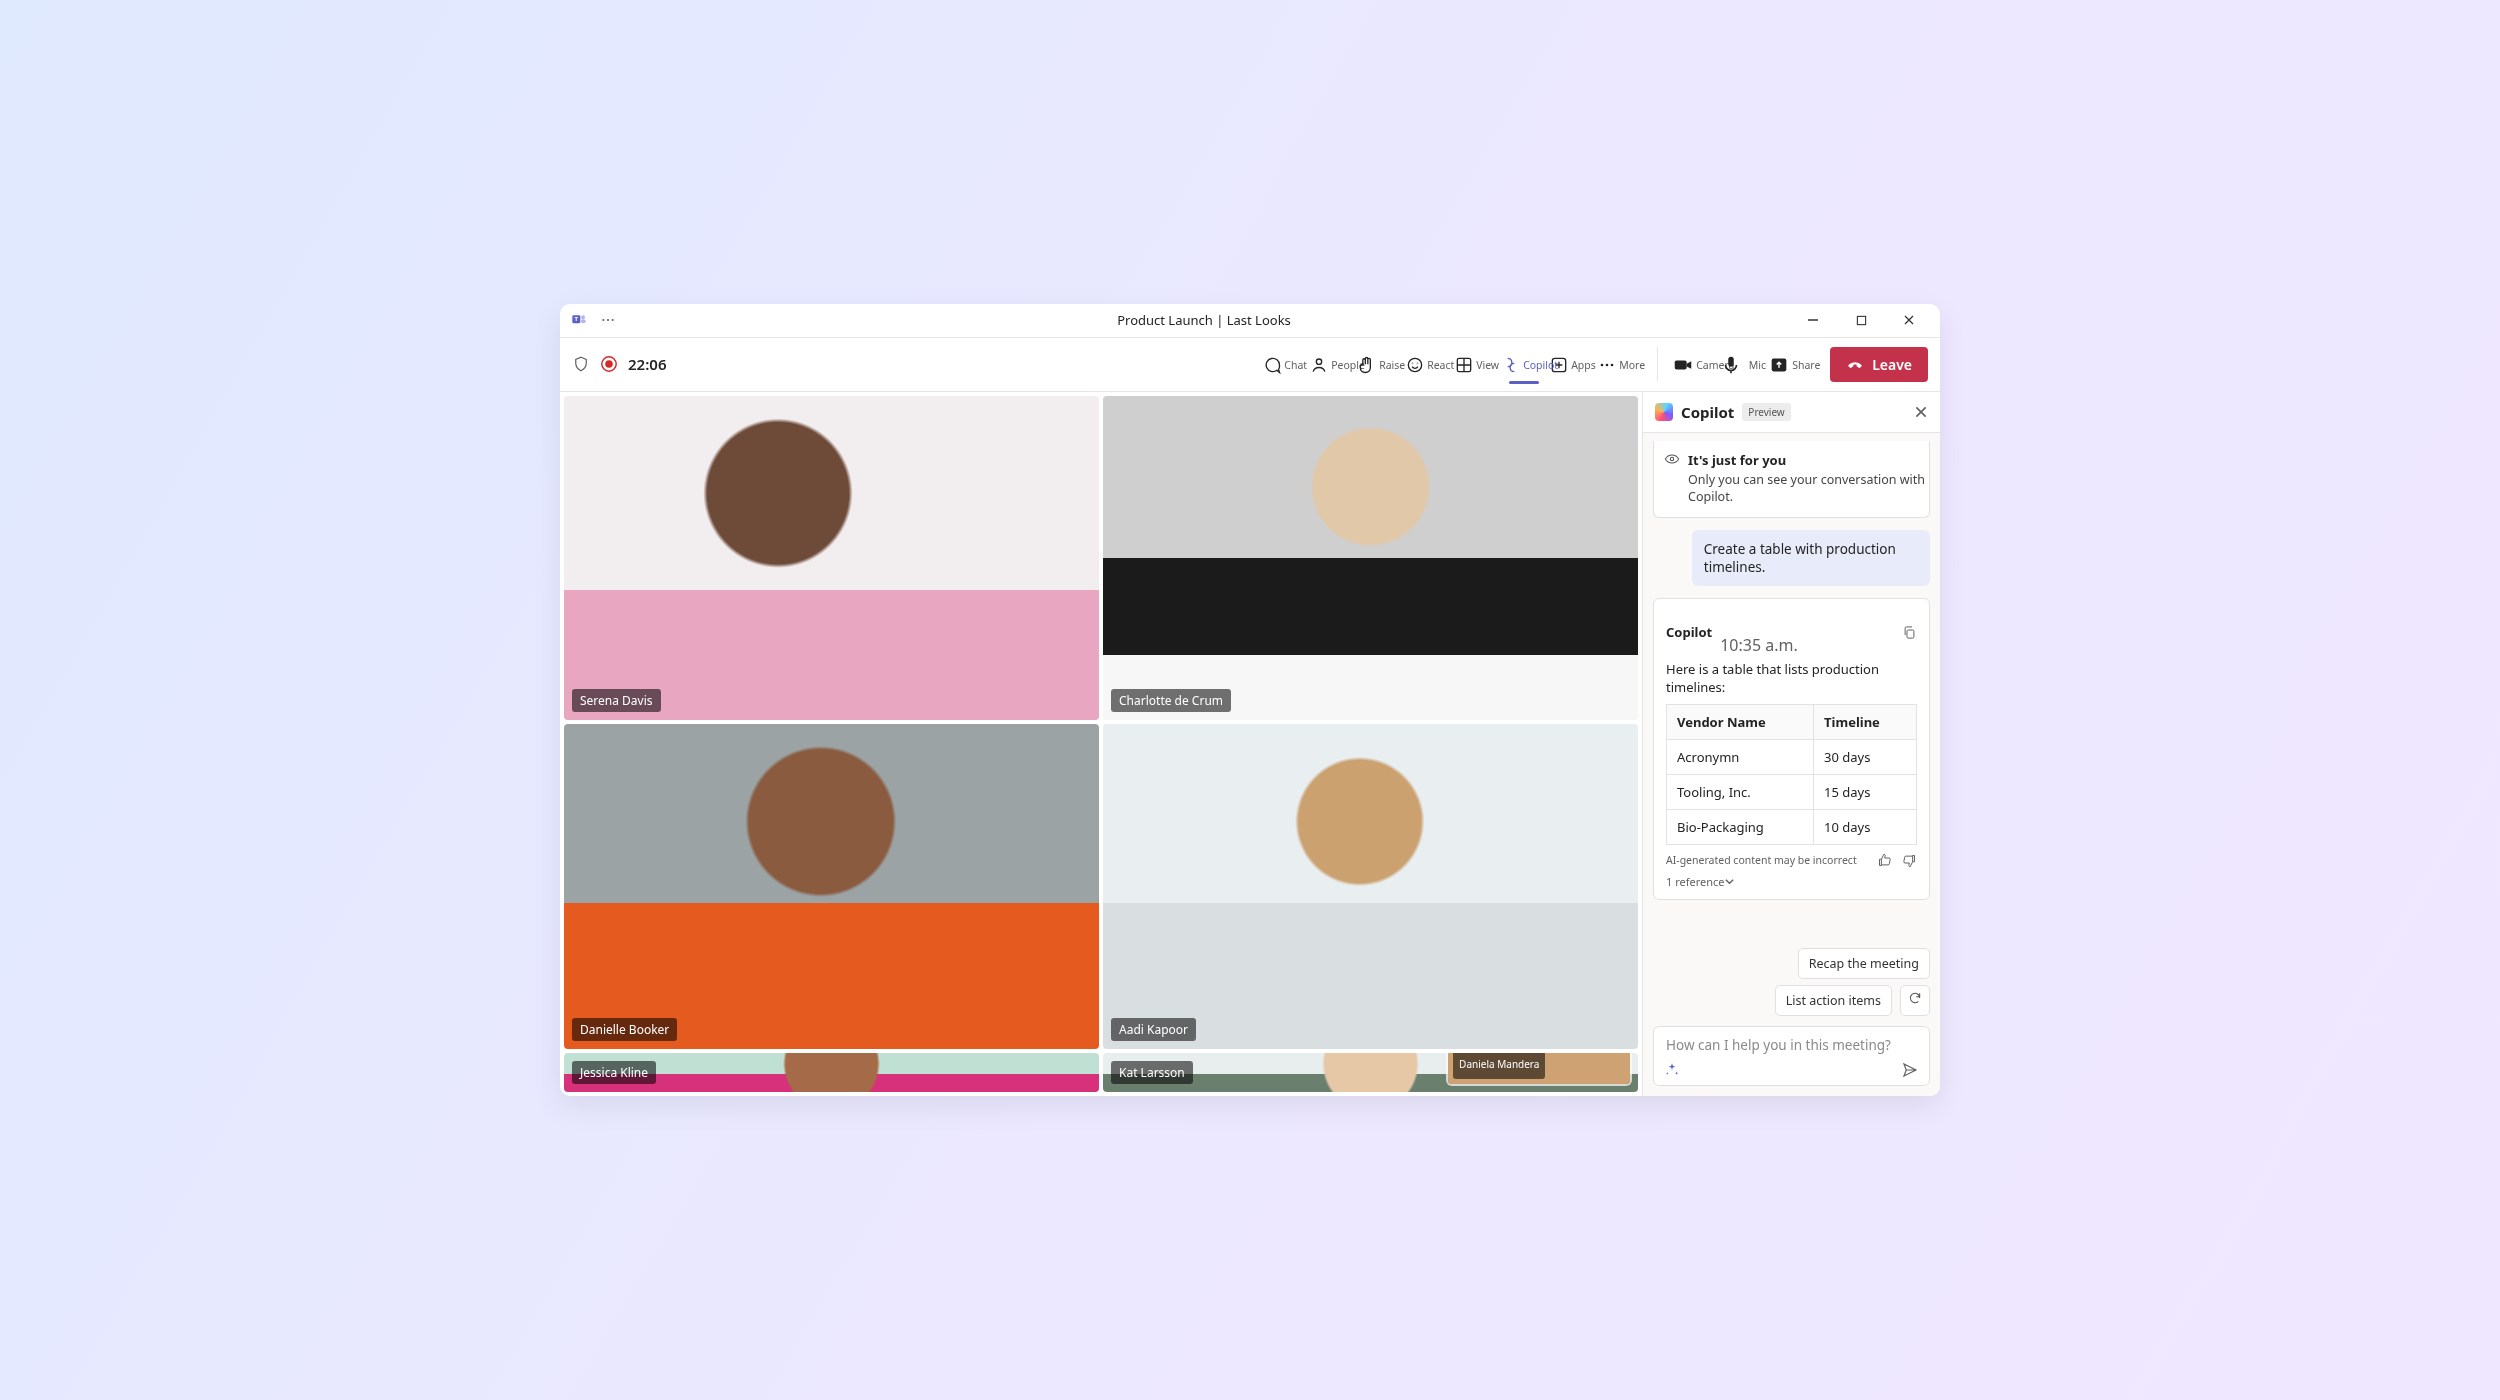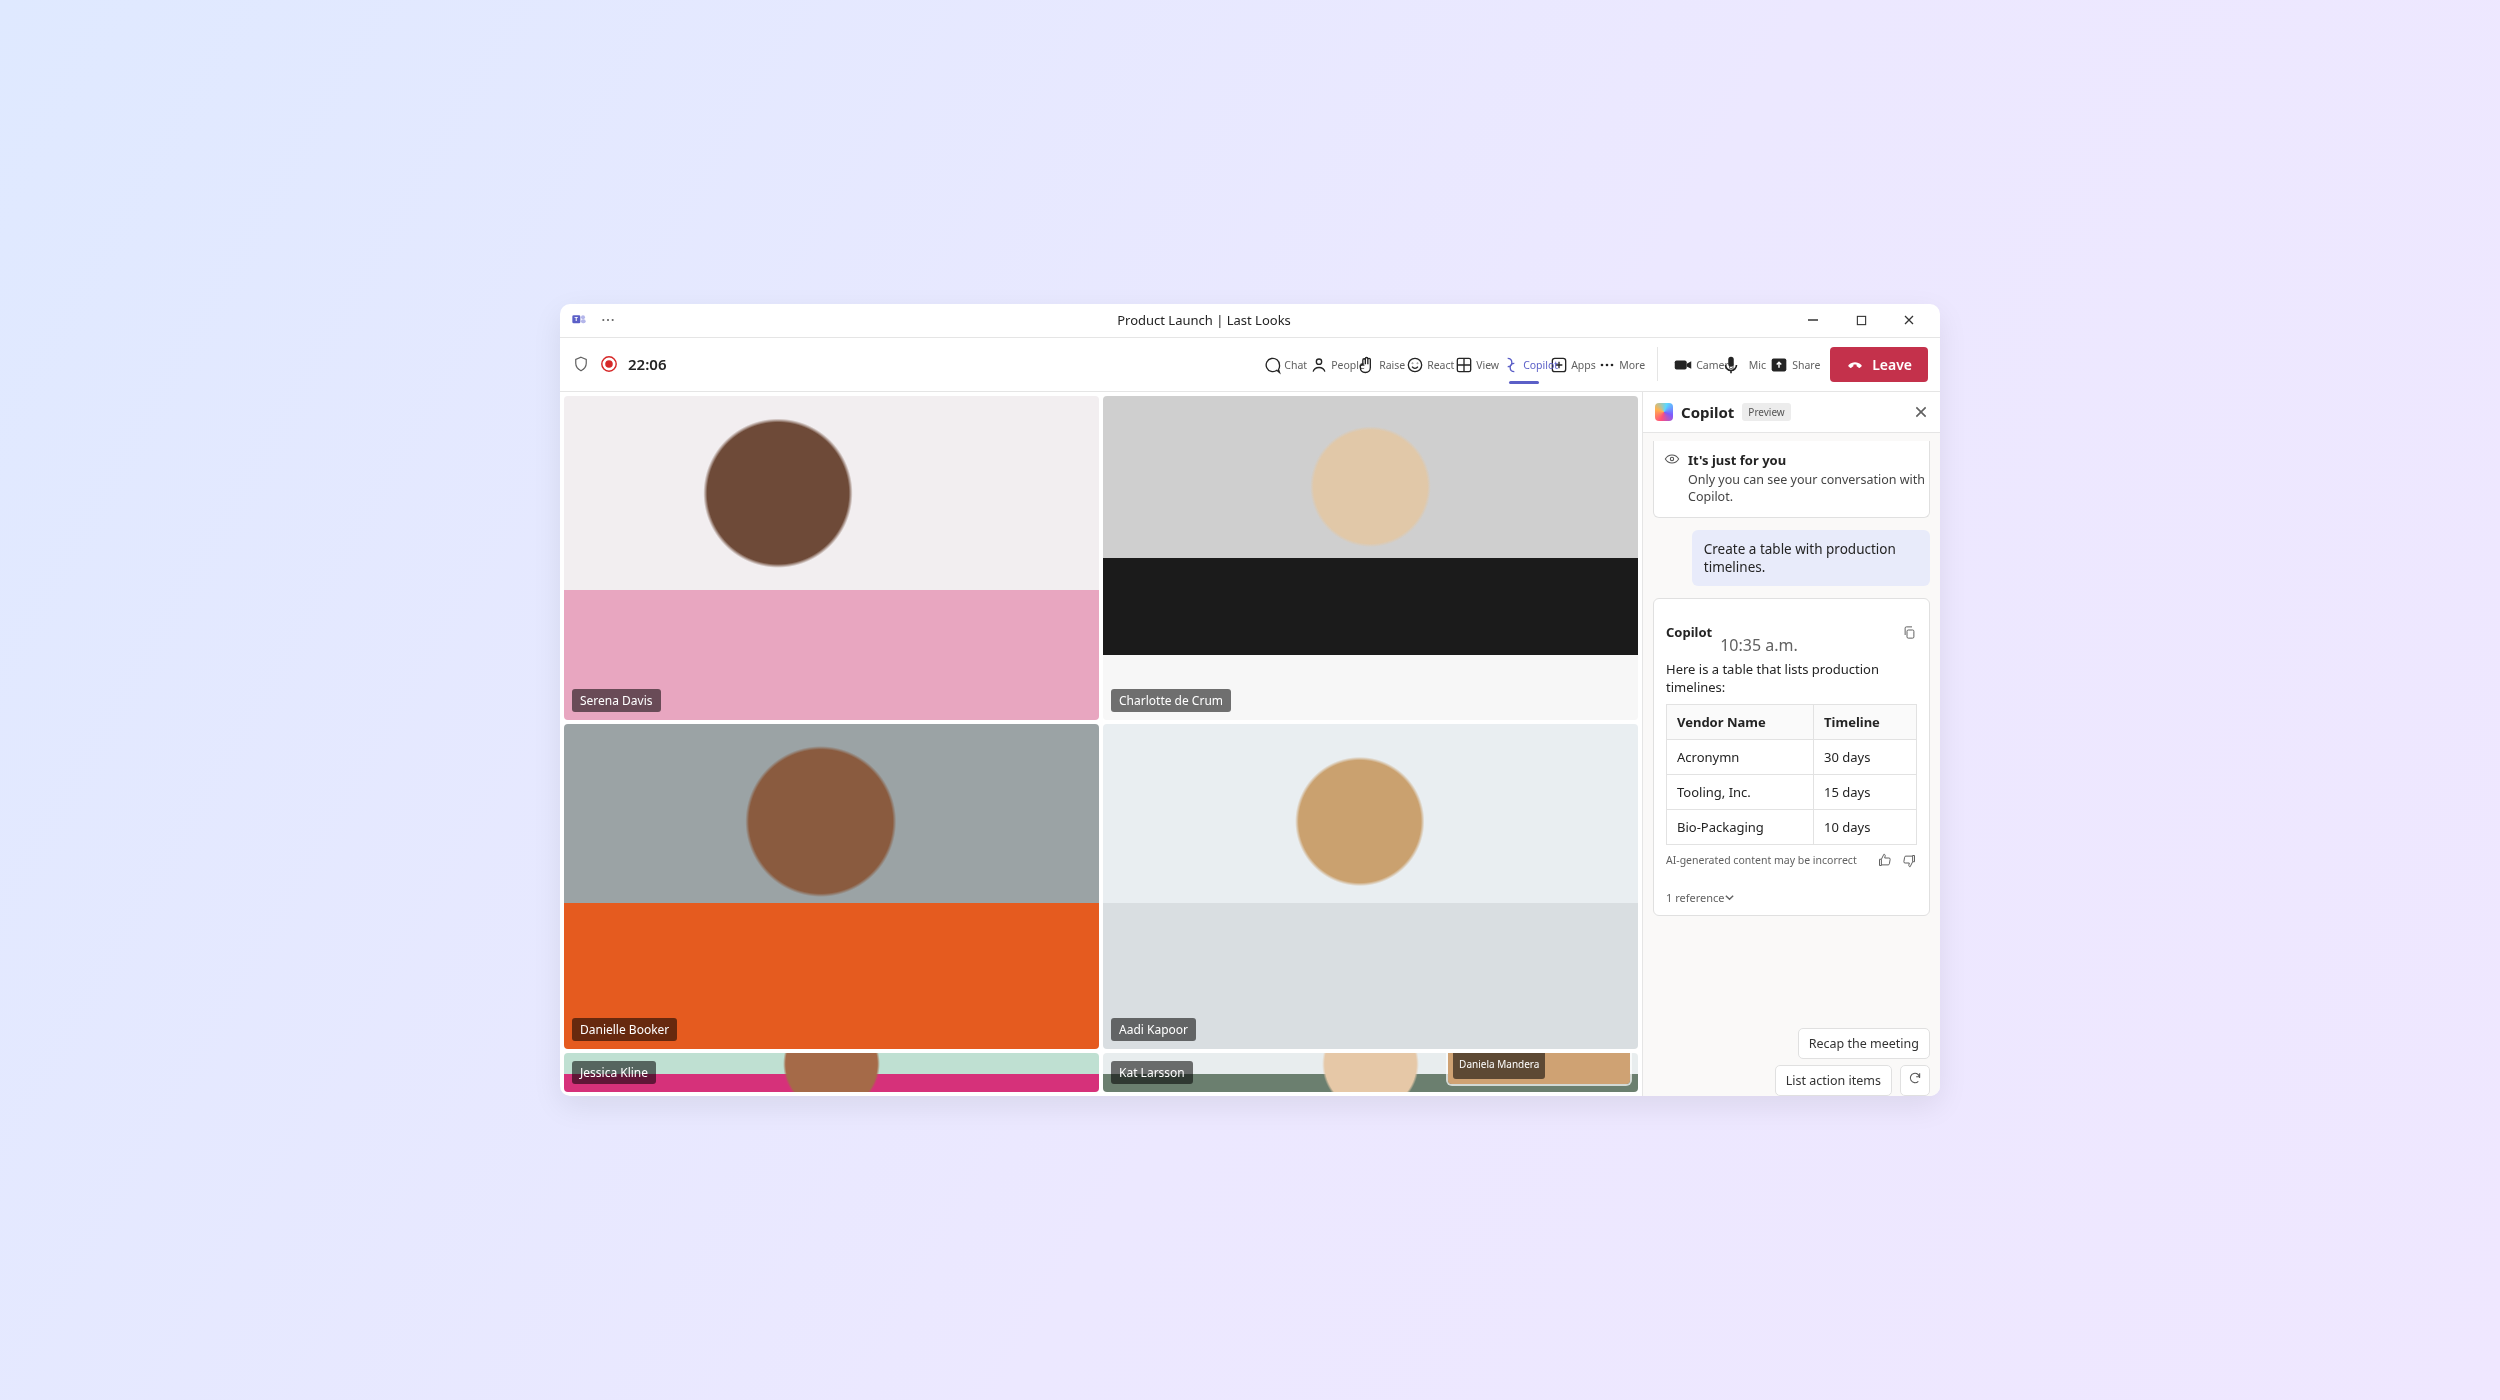--- a/index.html
+++ b/index.html
@@ -180,21 +180,21 @@
   table.ptable {
     width:100%; border-collapse: collapse; font-size:13px;
   }
   table.ptable th, table.ptable td {
     border:1px solid #e2e2e2; padding: 8px 10px; text-align:left;
   }
   table.ptable th { font-weight:700; background:#fafafa; }
   .disclaimer-row { display:flex; align-items:center; gap:10px; margin-top:8px; }
   .disclaimer { font-size:10.5px; color: var(--text-muted); flex:1; }
   .thumb { color:#616161; cursor:pointer; }
-  .refs { font-size:11px; color: var(--text-muted); margin-top:22px; display:flex; align-items:center; cursor:pointer; }
+  .refs { font-size:11px; color: var(--text-muted); margin-top:6px; display:flex; align-items:center; cursor:pointer; }
 
   .chips { display:flex; gap:8px; flex-wrap:wrap; justify-content:flex-end; padding: 10px 10px 0 10px; }
   .chip {
     background:#fff; border:1px solid var(--panel-border); border-radius:5px;
     padding:6px 10px; font-size:12.5px; cursor:pointer; color:#333;
   }
   .chip.icon-only { padding:5px 7px; }
 
   .composer {
     margin:10px; background:#fff; border:1px solid var(--panel-border); border-radius:6px;
@@ -523,16 +523,31 @@
       </div>
       <div class="chips" style="padding-top:6px">
         <span class="chip">List action items</span>
         <span class="chip icon-only">
           <svg width="14" height="14" viewBox="0 0 24 24" fill="none" stroke="#555" stroke-width="1.8">
               <path d="M20 12a8 8 0 10-2.3 5.6M20 4v6h-6"></path>
             </svg>
         </span>
       </div>
 
+      <div class="composer">
+        <input type="text" placeholder="How can I help you in this meeting?" style="">
+        <div class="row2">
+          <span class="sparkle">
+            <svg width="16" height="16" viewBox="0 0 24 24" fill="currentColor">
+                <path d="M12 2l1.2 3.6L17 7l-3.8 1.4L12 12l-1.2-3.6L7 7l3.8-1.4L12 2zM19 14l.7 2 2 .7-2 .7-.7 2-.7-2-2-.7 2-.7.7-2zM5 15l.6 1.7L7.3 17 5.6 17.7 5 19.4 4.4 17.7 2.7 17l1.7-.3L5 15z"></path>
+              </svg>
+          </span>
+          <span class="send">
+            <svg width="18" height="18" viewBox="0 0 24 24" fill="none" stroke="currentColor" stroke-width="1.6">
+                <path d="M4 20l16-8L4 4l3 8-3 8zM7 12h13"></path>
+              </svg>
+          </span>
+        </div>
+      </div>
     </aside>
 
   </div>
 </div>
 
 </body></html>

